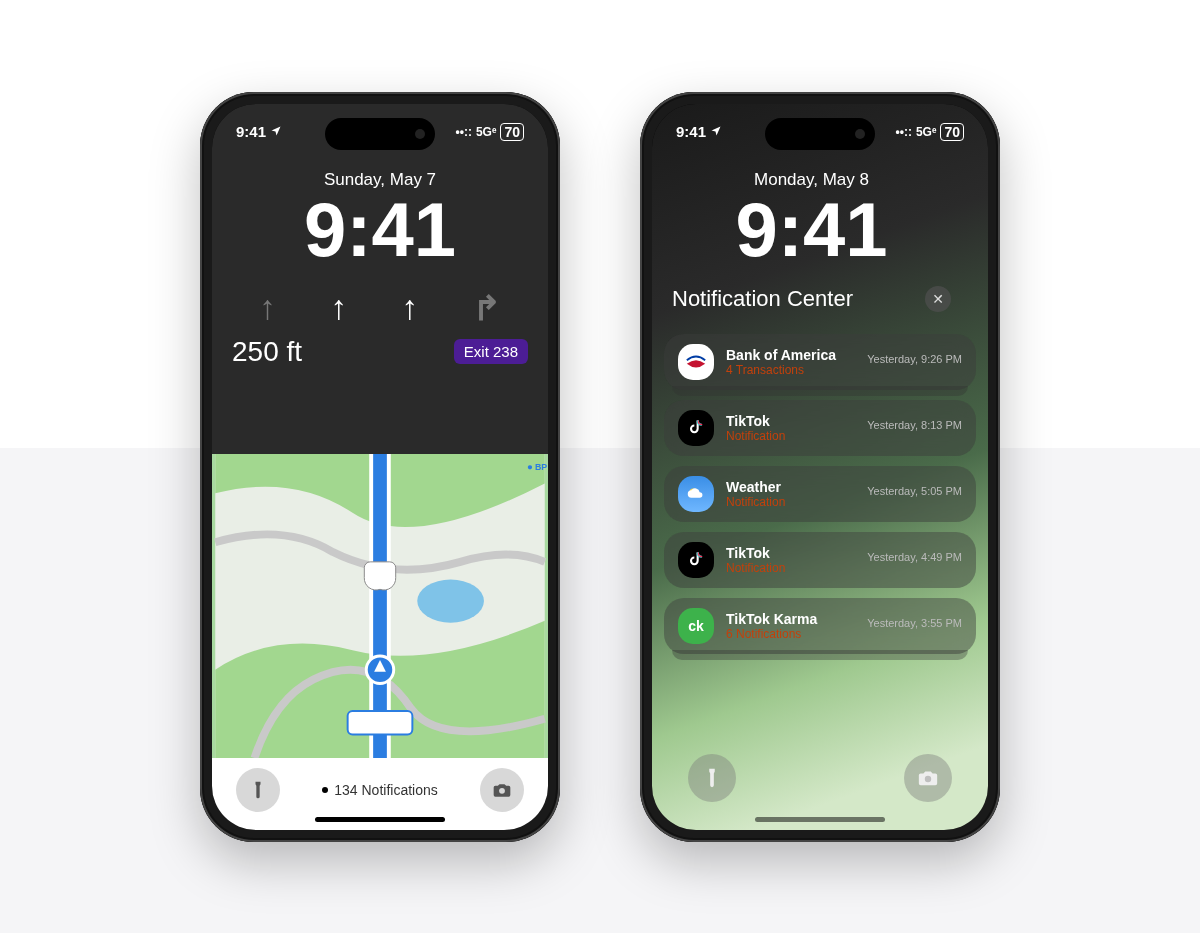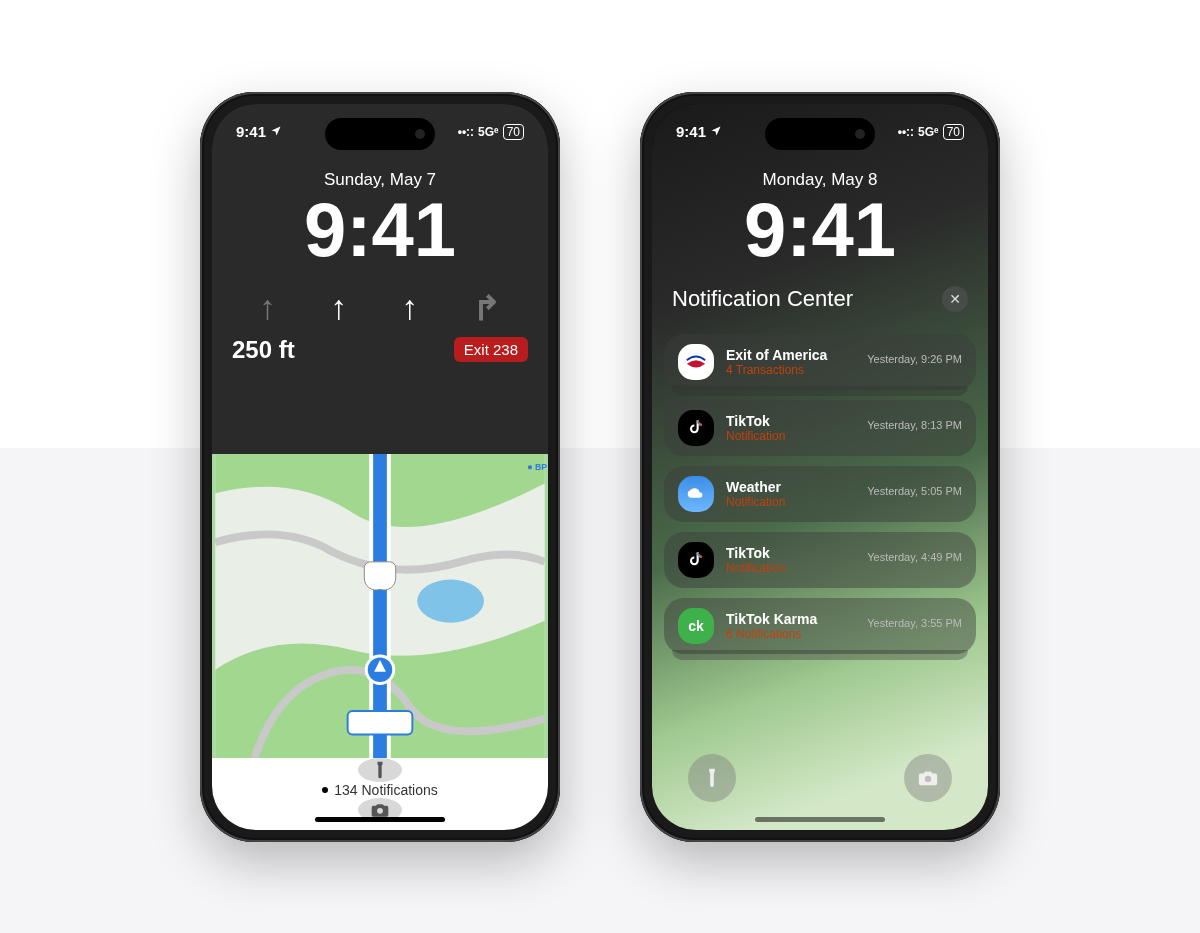--- a/index.html
+++ b/index.html
@@ -62,21 +62,21 @@
     padding: 0 24px;
     font-size: 15px;
     font-weight: 600;
     z-index: 40;
   }
   .sb-left { display: flex; align-items: center; gap: 4px; }
   .sb-right { display: flex; align-items: center; gap: 4px; font-size: 12px;}
   .battery {
     display: inline-flex; align-items: center;
     border: 1.5px solid #fff; border-radius: 4px;
-    padding: 1px 3px; font-size: 12px; font-weight: 400;
+    padding: 1px 3px; font-size: 14px; font-weight: 700;
     line-height: 1;
   }
   .home-indicator {
     position: absolute;
     bottom: 8px; left: 50%;
     transform: translateX(-50%);
     width: 130px; height: 5px;
     background: #000;
     border-radius: 3px;
     z-index: 60;
@@ -108,23 +108,23 @@
     padding: 20px 20px 8px;
   }
   .lane-arrow { font-size: 34px; font-weight: 700; }
   .lane-dim { color: #777; }
   .nav-row {
     display: flex;
     justify-content: space-between;
     align-items: center;
     padding: 0 20px;
   }
-  .nav-distance { font-size: 24px; font-weight: 700; }
+  .nav-distance { font-size: 28px; font-weight: 400; }
   .exit-pill {
-    background: #b91c1c;
+    background: #4c1d95;
     border-radius: 6px;
     padding: 4px 10px;
     font-size: 15px;
   }
   .nav-instruction {
     padding: 2px 20px 12px;
     font-size: 22px;
     font-weight: 400;
   }
   .map {
@@ -136,38 +136,37 @@
   .map svg { width: 100%; height: 100%; }
   .bottombar {
     position: absolute;
     bottom: 0; left: 0; right: 0; height: 72px;
     background: #fff;
     color: #000;
     display: flex;
     align-items: center;
     justify-content: space-between;
     padding: 0 24px 8px;
-    flex-direction: column;
   }
   .round-btn {
     width: 44px; height: 44px;
     border-radius: 50%;
     background: #d8d8d8;
     display: flex;
     align-items: center; justify-content: center;
     color: #555;
   }
   .notif-count { font-size: 14px; color: #333; display:flex; align-items:center; gap:6px;}
   .dot { width:6px; height:6px; background:#000; border-radius:50%;}
   
   .wallpaper2 {
     position: absolute; inset: 0;
     background: linear-gradient(160deg, #1a1a1a 0%, #2a2a2a 25%, #4a6b4a 55%, #9fc98f 75%, #d4e8c8 90%);
   }
-  .ls2-top { position:absolute; top:0; left:0; right:0; padding-top:60px; z-index:5;}
+  .ls2-top { position:absolute; top:0; left:0; right:17px; padding-top:60px; z-index:5;}
   .nc-header {
     display:flex; justify-content:space-between; align-items:center;
     padding: 18px 20px 10px;
   }
   .nc-title { font-size: 22px; font-weight: 500; }
   .nc-close {
     width:26px; height:26px; border-radius:50%;
     background: rgba(80,80,80,.7);
     display:flex; align-items:center; justify-content:center;
     font-size:14px; color:#ddd;
@@ -340,21 +339,21 @@
 
     <div class="notif-list">
       <div class="notif stacked">
         <div class="app-icon ic-boa">
           <svg width="22" height="22" viewBox="0 0 24 24">
               <path d="M2 14 Q12 6 22 14 Q12 22 2 14" fill="#c41230"></path>
               <path d="M2 10 Q12 2 22 10" stroke="#003da5" stroke-width="2" fill="none"></path>
             </svg>
         </div>
         <div class="notif-body">
-          <div class="notif-title">Exit of America</div>
+          <div class="notif-title">Bank of America</div>
           <div class="notif-sub">4 Transactions</div>
         </div>
         <div class="notif-time">Yesterday, 9:26 PM</div>
       </div>
 
       <div class="notif">
         <div class="app-icon ic-tiktok">
           <svg width="20" height="20" viewBox="0 0 24 24">
               <path d="M14 3v10a4 4 0 1 1-4-4" stroke="#fff" stroke-width="2.5" fill="none"></path>
               <path d="M14 3c0 3 2 5 5 5" stroke="#25f4ee" stroke-width="2.5" fill="none"></path>

